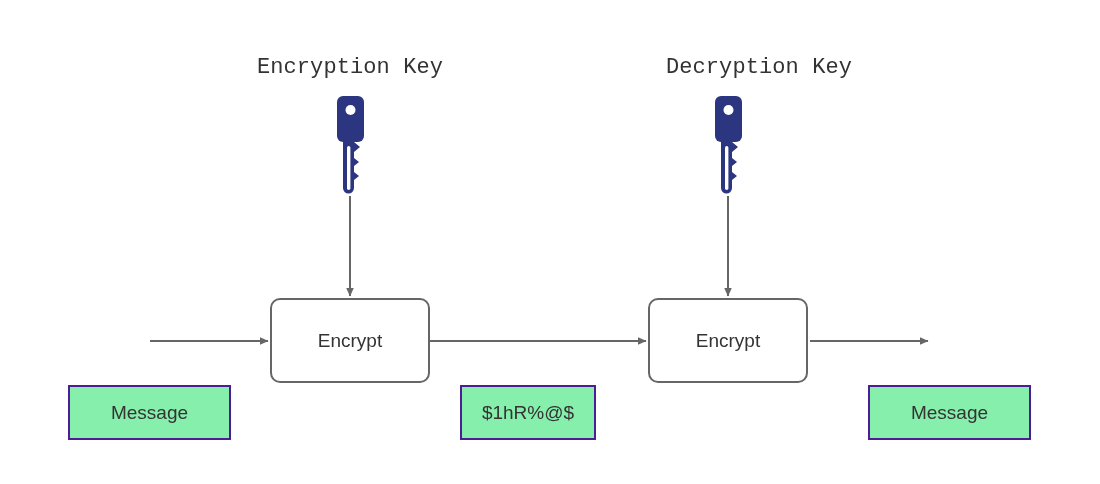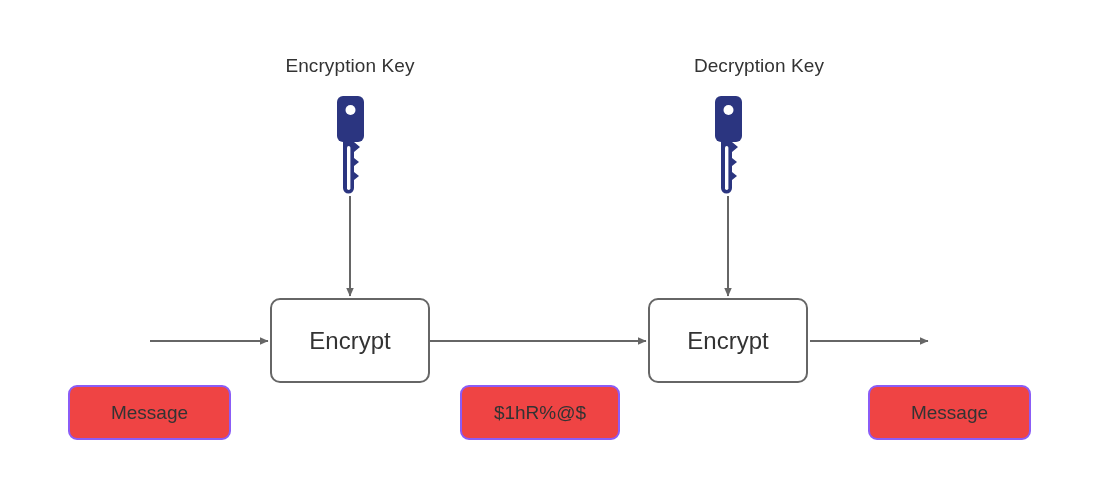--- a/index.html
+++ b/index.html
@@ -12,47 +12,48 @@
   }
   #canvas {
     position: relative;
     width: 1100px;
     height: 484px;
     background: #ffffff;
     overflow: hidden;
   }
   .key-label {
     position: absolute;
-    font-size: 19px;
+    font-size: 22px;
     color: #333333;
     white-space: nowrap;
     text-align: center;
     letter-spacing: 0.1px;
+    font-family: Liberation Mono, monospace;
   }
   .key-icon {
     position: absolute;
   }
   .proc-box {
     position: absolute;
     box-sizing: border-box;
     border: 2px solid #666666;
     border-radius: 10px;
     background: #ffffff;
     display: flex;
     align-items: center;
     justify-content: center;
-    font-size: 24px;
+    font-size: 19px;
     color: #333333;
   }
   .data-box {
     position: absolute;
     box-sizing: border-box;
-    border: 2px solid #8b5cf6;
-    border-radius: 9px;
-    background: #ef4444;
+    border: 2px solid #4c1d95;
+    border-radius: 0;
+    background: #86efac;
     display: flex;
     align-items: center;
     justify-content: center;
     font-size: 19px;
     color: #333333;
   }
   .arrow-svg {
     position: absolute;
     left: 0;
     top: 0;
@@ -123,17 +124,17 @@
       <rect x="20" y="50" width="3.4" height="44" rx="1.7" fill="#ffffff"></rect>
     </svg>
   </div>
 
   <div class="proc-box" style="left:270px; top:298px; width:160px; height:85px;">Encrypt</div>
 
   <div class="proc-box" style="left:648px; top:298px; width:160px; height:85px;">Encrypt</div>
 
   <div class="data-box" style="left:68px; top:385px; width:163px; height:55px;">Message</div>
 
-  <div class="data-box" style="left:460px; top:385px; width:160px; height:55px;">$1hR%@$</div>
+  <div class="data-box" style="left:460px; top:385px; width:136px; height:55px;">$1hR%@$</div>
 
   <div class="data-box" style="left:868px; top:385px; width:163px; height:55px;">Message</div>
 
 </div>
 
 </body></html>

